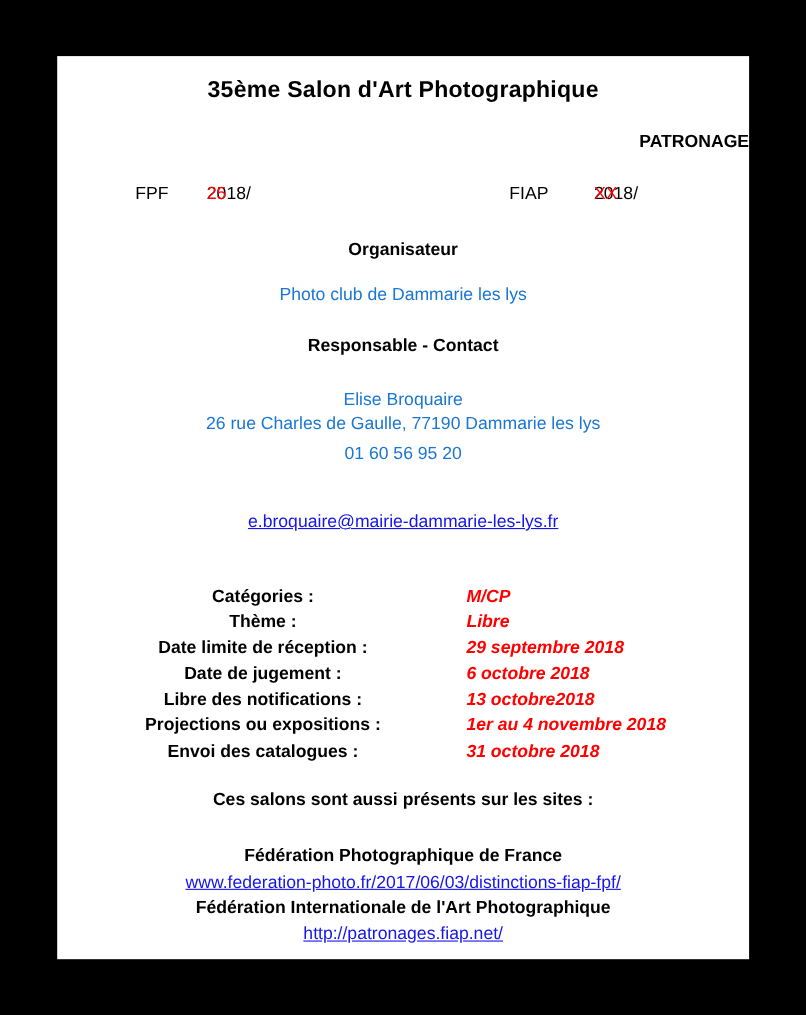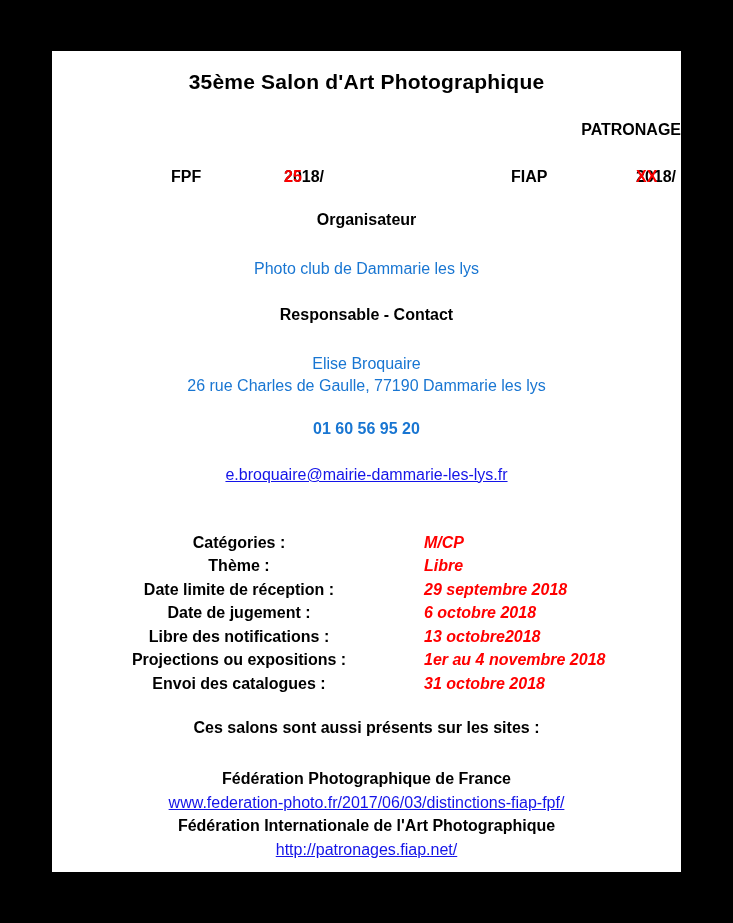--- a/index.html
+++ b/index.html
@@ -34,47 +34,46 @@
     font-weight: bold;
     color: #000000;
     letter-spacing: 0.2px;
   }
   .h-small {
     font-size: 16px;
     font-weight: bold;
     color: #000000;
   }
   .patronage-heading { top: 70px; text-align: right; }
-  .organisateur-heading { top: 160px; }
+  .organisateur-heading { top: 168px; }
   .responsable-heading { top: 255px; }
 
   .fpf-fiap-row {
     top: 117px;
     height: 20px;
   }
   .fpf-fiap-row span {
     position: absolute;
     font-size: 16px;
-    font-weight: bold;
+    font-weight: normal;
     white-space: nowrap;
-    margin-left: 48px;
   }
   .pos-fpf-label  { left: 71px;  color: #000000; }
   .pos-fpf-num    { left: 136px; color: #000000; }
   .pos-fiap-label { left: 411px; color: #000000; }
   .pos-fiap-num   { left: 488px; color: #000000; }
   .red { color: #ff0000; }
 
   .blue-text {
     font-size: 16px;
     color: #1976d2;
   }
   .club-line { top: 209px; }
   .name-address { top: 302px; line-height: 22px; }
-  .phone-line { top: 369px; font-weight: bold; }
+  .phone-line { top: 353px; }
   .email-line { top: 415px; }
   .email-line a {
     color: #1414e8;
     text-decoration: underline;
     cursor: pointer;
   }
 
   .details-table {
     top: 480px;
     padding-left: 16px;

